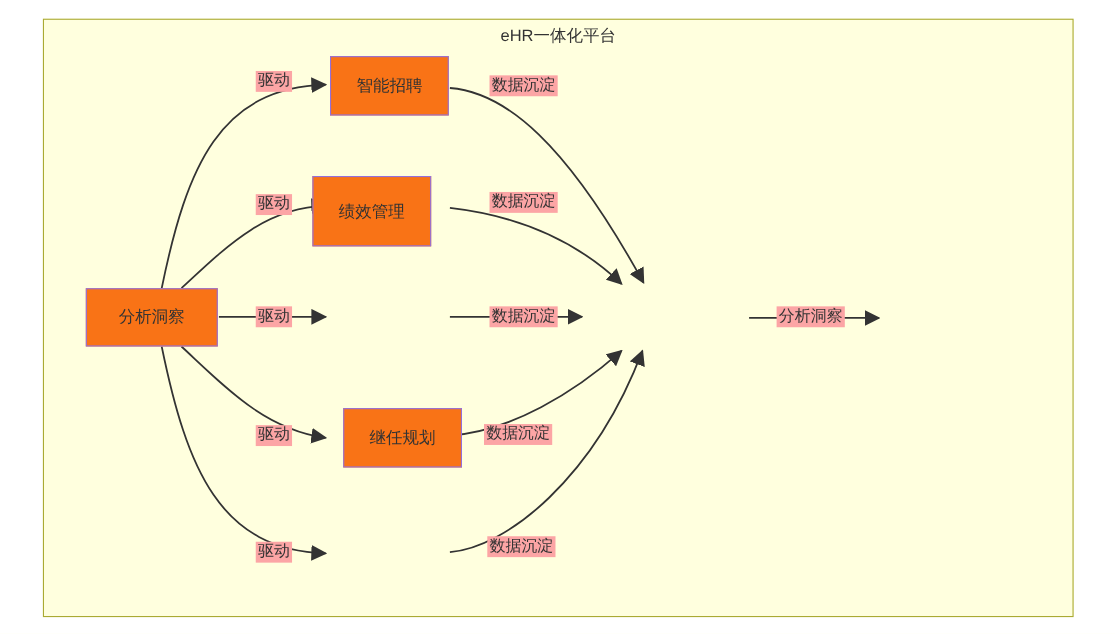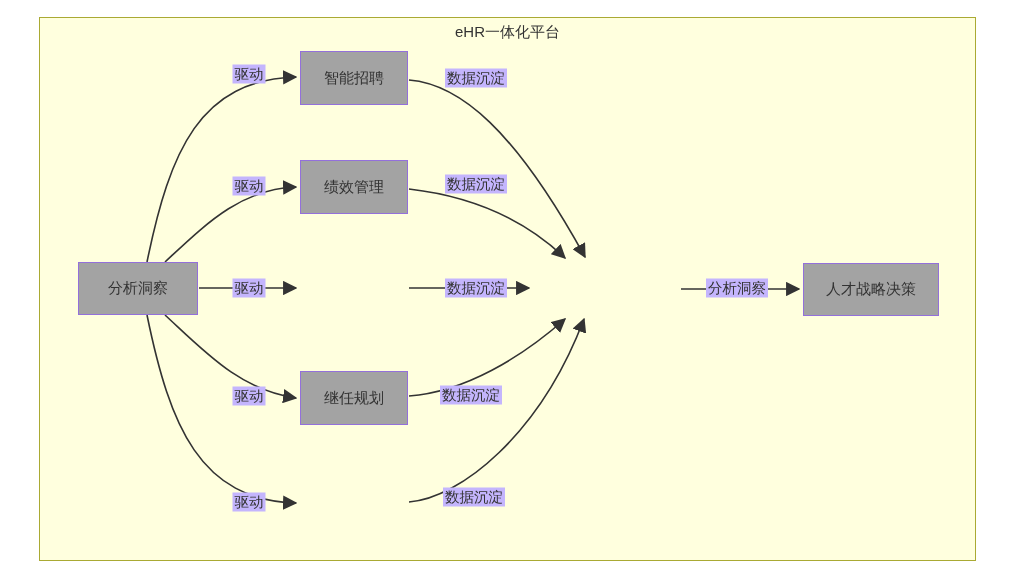--- a/index.html
+++ b/index.html
@@ -33,33 +33,33 @@
     width: 1014px; height: 576px;
   }
   .edge {
     fill: none;
     stroke: #333333;
     stroke-width: 1.6px;
   }
   .node {
     position: absolute;
     box-sizing: border-box;
-    background: #a3a3a3;
+    background: #f97316;
     border: 1px solid #9370DB;
     display: flex;
     align-items: center;
     justify-content: center;
     font-size: 15px;
     color: #333333;
     white-space: nowrap;
   }
   .elabel {
     position: absolute;
     transform: translate(-50%, -50%);
-    background: #c4b5fd;
+    background: #fca5a5;
     color: #333333;
     font-size: 14.5px;
     line-height: 19px;
     padding: 0 2px;
     white-space: nowrap;
   }
 </style>
 </head>
 <body>
 
@@ -89,28 +89,25 @@
 
     <path class="edge" marker-end="url(#arrow)" d="M681,289 L799,289"></path>
   </svg>
 
   <div class="node" style="left:78px;  top:262px; width:120px; height:53px;">
     <span>分析洞察</span>
   </div>
   <div class="node" style="left:300px; top:51px;  width:108px; height:54px;">
     <span>智能招聘</span>
   </div>
-  <div class="node" style="left:300px; top:160px; width:108px; height:54px;">
+  <div class="node" style="left:284px; top:160px; width:108px; height:64px;">
     <span>绩效管理</span>
   </div>
-  <div class="node" style="left:300px; top:371px; width:108px; height:54px;">
+  <div class="node" style="left:312px; top:371px; width:108px; height:54px;">
     <span>继任规划</span>
-  </div>
-  <div class="node" style="left:803px; top:263px; width:136px; height:53px;">
-    <span>人才战略决策</span>
   </div>
 
   <div class="elabel" style="left:249px; top:74px;">驱动</div>
   <div class="elabel" style="left:249px; top:186px;">驱动</div>
   <div class="elabel" style="left:249px; top:288px;">驱动</div>
   <div class="elabel" style="left:249px; top:396px;">驱动</div>
   <div class="elabel" style="left:249px; top:502px;">驱动</div>
 
   <div class="elabel" style="left:476px; top:78px;">数据沉淀</div>
   <div class="elabel" style="left:476px; top:184px;">数据沉淀</div>

